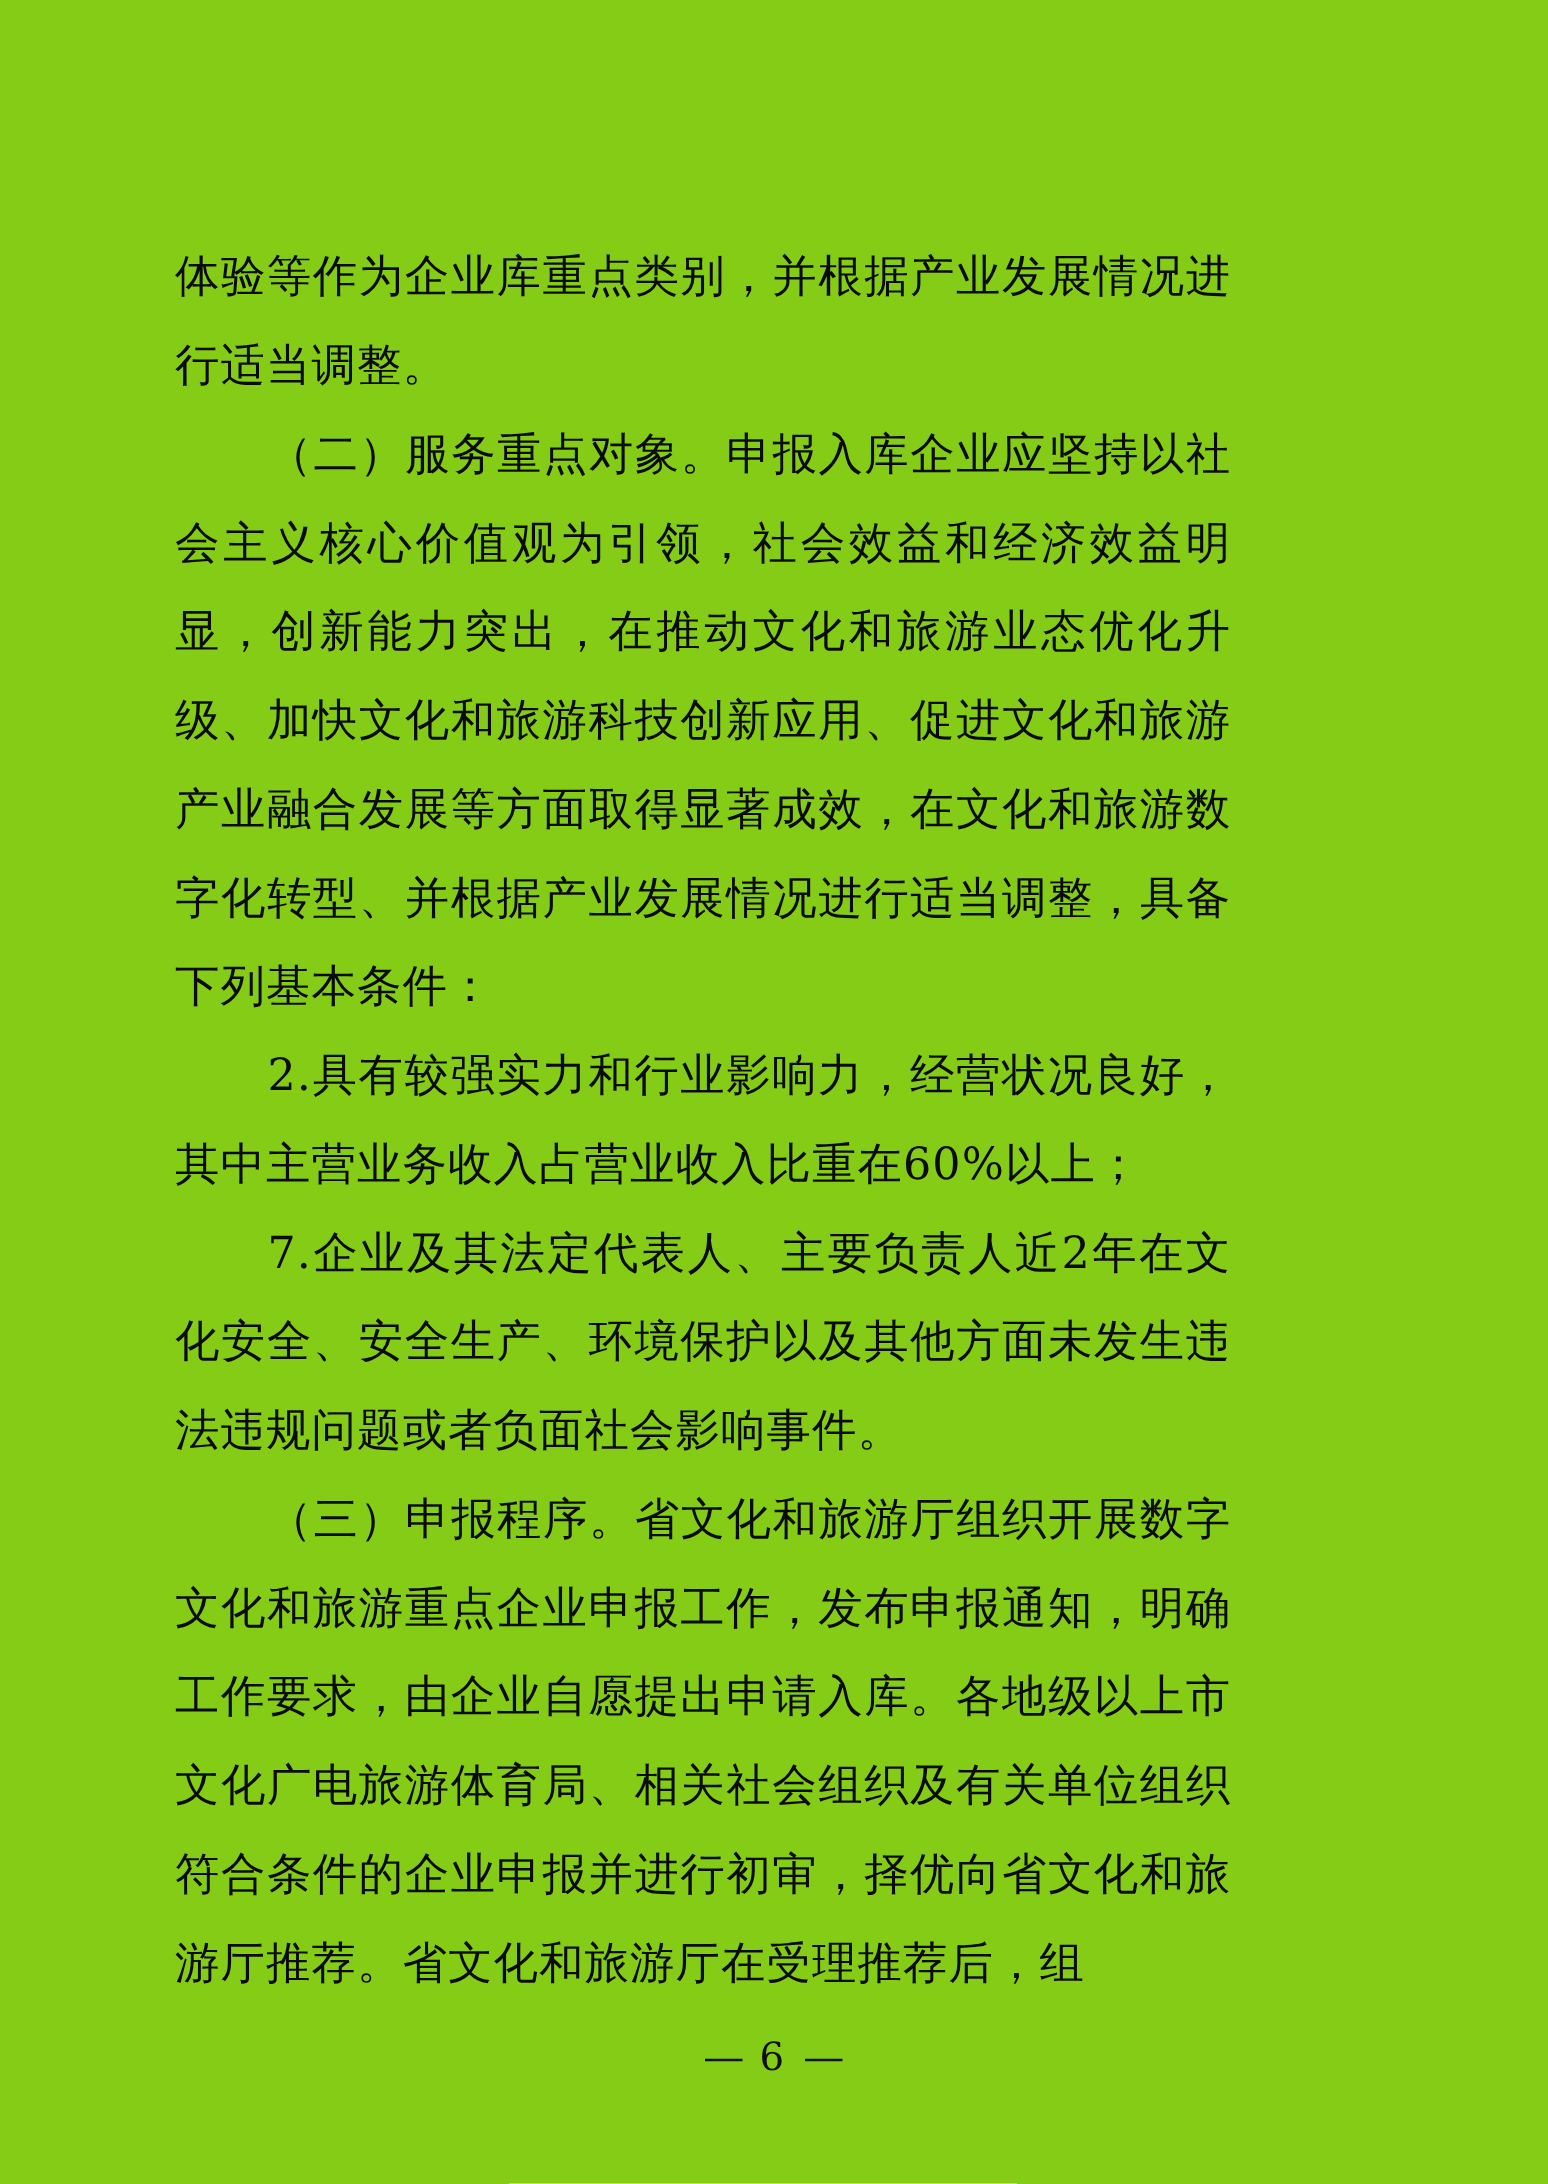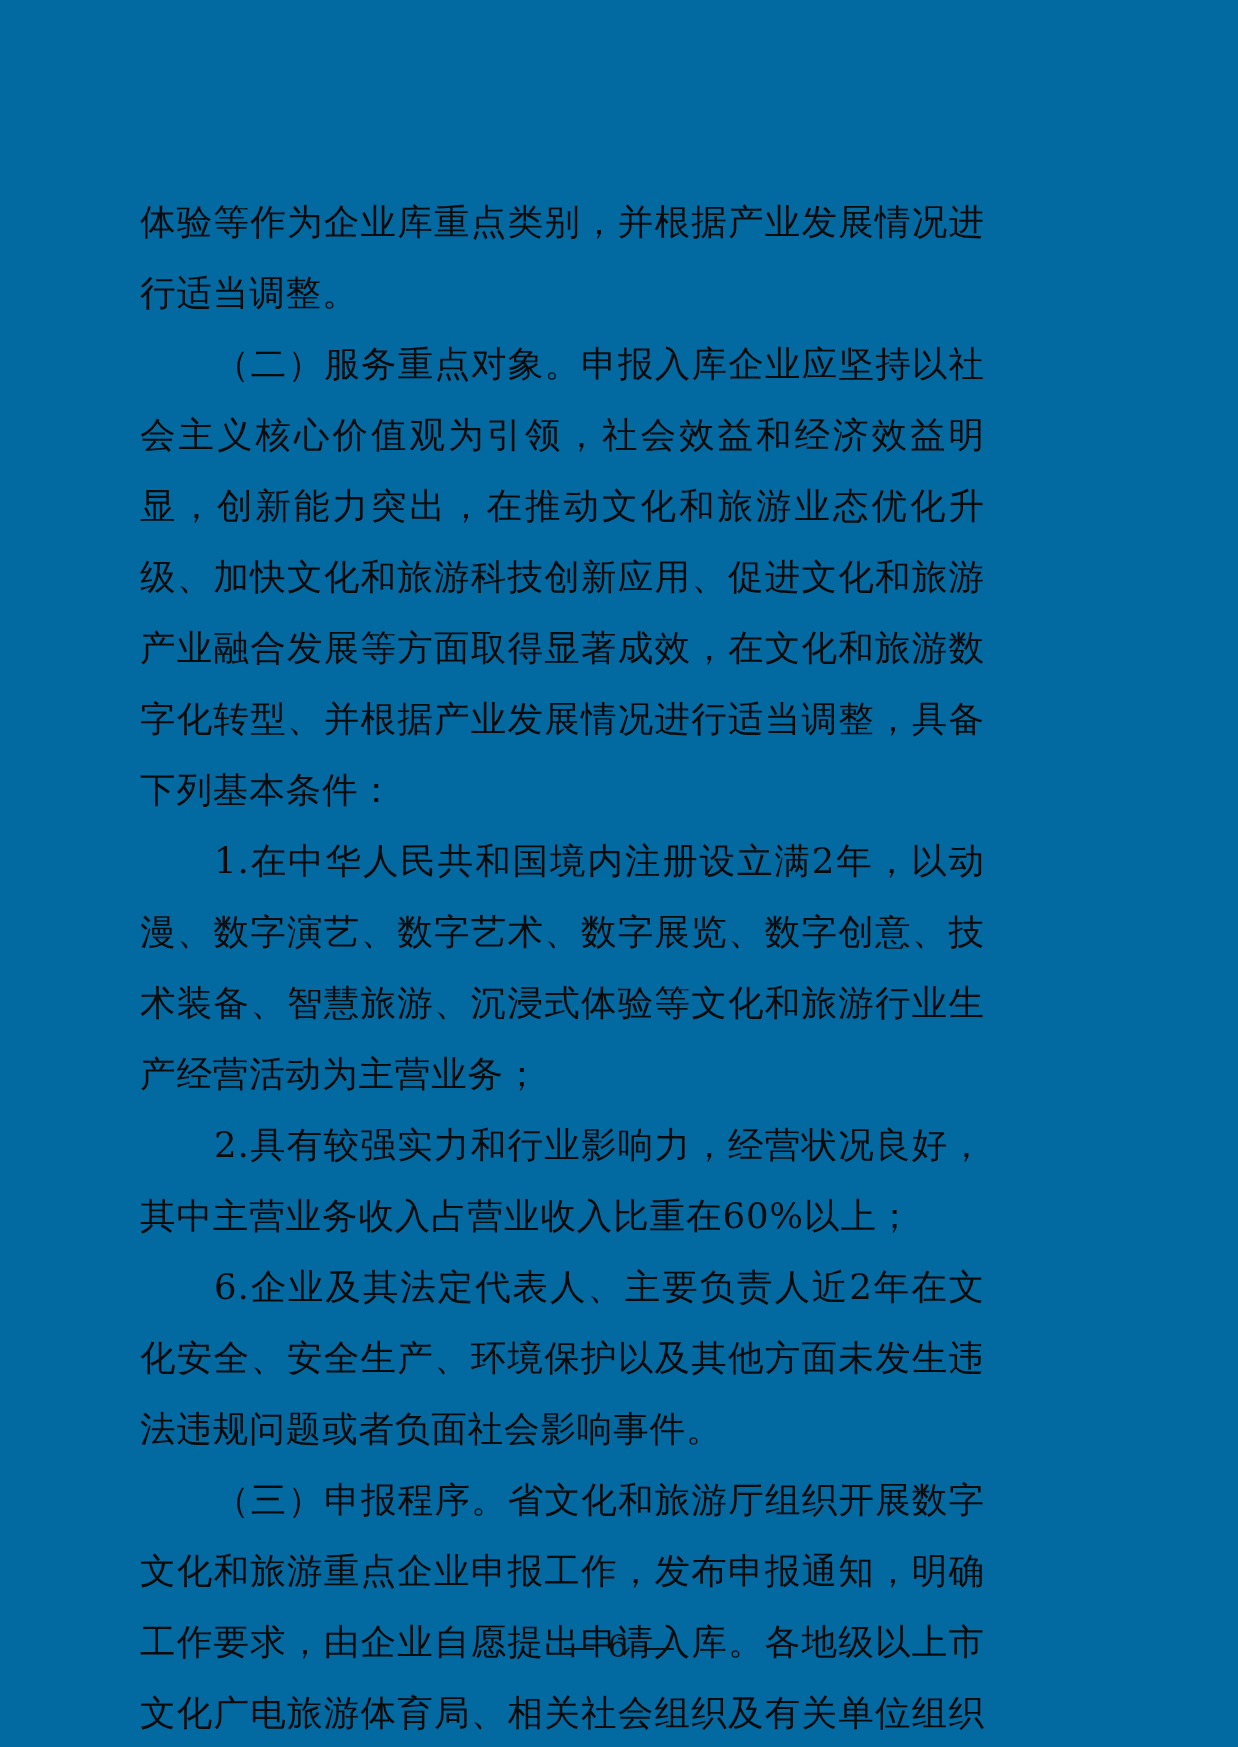--- a/index.html
+++ b/index.html
@@ -4,21 +4,21 @@
 <style>
   html, body {
     margin: 0;
     padding: 0;
     background: #ffffff;
   }
   .page {
     position: relative;
     width: 1238px;
     height: 1747px;
-    background: #0369a1;
+    background: #84cc16;
     overflow: hidden;
     box-sizing: border-box;
   }
   .content {
     position: absolute;
     left: 140px;
     top: 186px;
     width: 845px;
   }
   .para {
@@ -69,23 +69,22 @@
   }
 </style>
 </head>
 <body>
 
 <div class="page">
 
   <div class="content">
     <p class="para">体验等作为企业库重点类别，并根据产业发展情况进行适当调整。</p>
     <p class="para indent">（二）服务重点对象。申报入库企业应坚持以社会主义核心价值观为引领，社会效益和经济效益明显，创新能力突出，在推动文化和旅游业态优化升级、加快文化和旅游科技创新应用、促进文化和旅游产业融合发展等方面取得显著成效，在文化和旅游数字化转型、并根据产业发展情况进行适当调整，具备下列基本条件：</p>
-    <p class="para indent">1.在中华人民共和国境内注册设立满2年，以动漫、数字演艺、数字艺术、数字展览、数字创意、技术装备、智慧旅游、沉浸式体验等文化和旅游行业生产经营活动为主营业务；</p>
     <p class="para indent">2.具有较强实力和行业影响力，经营状况良好，其中主营业务收入占营业收入比重在60%以上；</p>
-    <p class="para indent">6.企业及其法定代表人、主要负责人近2年在文化安全、安全生产、环境保护以及其他方面未发生违法违规问题或者负面社会影响事件。</p>
+    <p class="para indent">7.企业及其法定代表人、主要负责人近2年在文化安全、安全生产、环境保护以及其他方面未发生违法违规问题或者负面社会影响事件。</p>
     <p class="para indent">（三）申报程序。省文化和旅游厅组织开展数字文化和旅游重点企业申报工作，发布申报通知，明确工作要求，由企业自愿提出申请入库。各地级以上市文化广电旅游体育局、相关社会组织及有关单位组织符合条件的企业申报并进行初审，择优向省文化和旅游厅推荐。省文化和旅游厅在受理推荐后，组</p>
   </div>
 
   <div class="footer">
     <span class="dash"></span><span class="pgnum">6</span><span class="dash"></span>
   </div>
 
 </div>
 
 </body></html>

